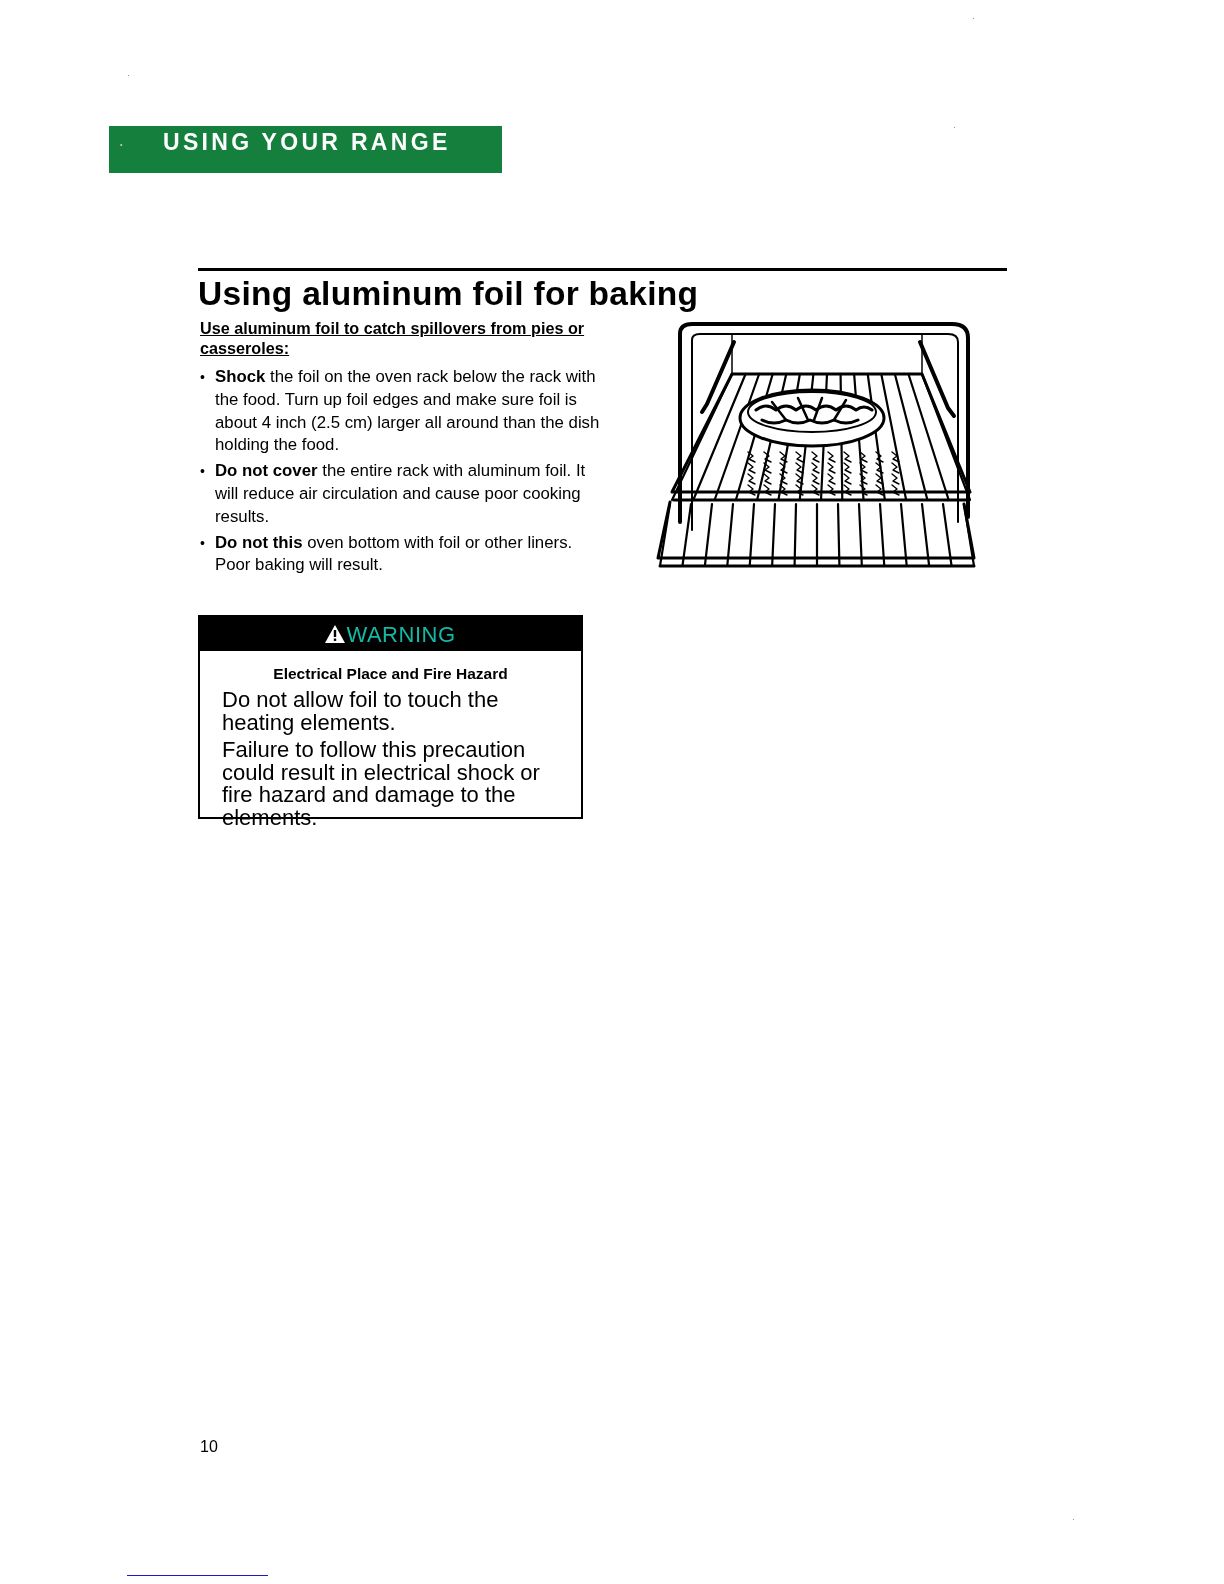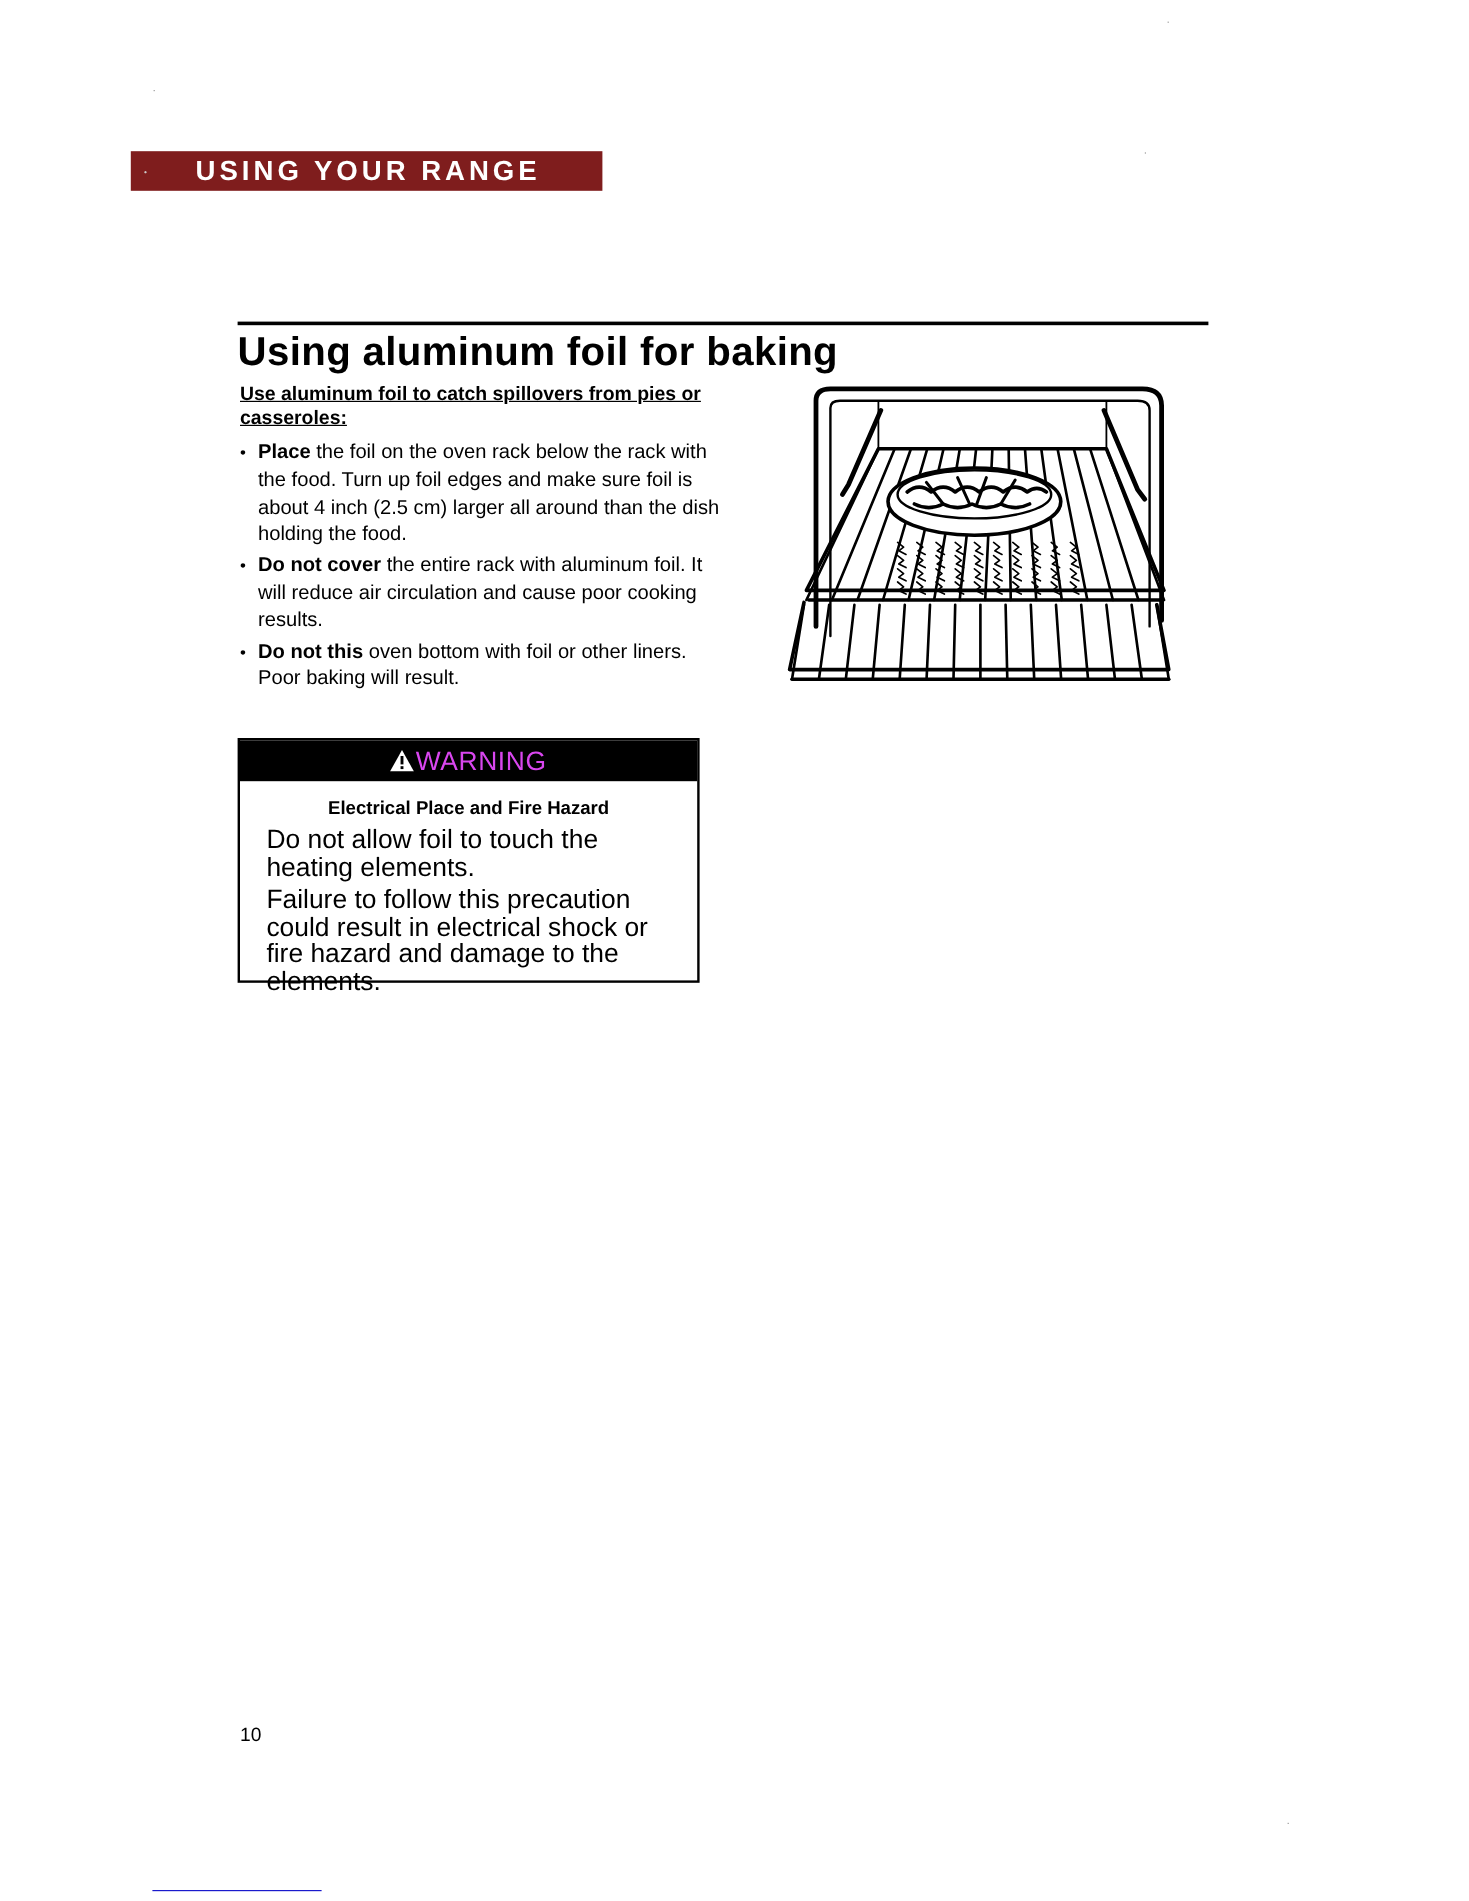--- a/index.html
+++ b/index.html
@@ -1,40 +1,40 @@
 <!DOCTYPE html>
 <html><head>
 <meta charset="utf-8">
 <style>
   html, body { margin: 0; padding: 0; background: #ffffff; }
   body { width: 1224px; height: 1584px; position: relative; overflow: hidden;
          font-family: "Liberation Sans", sans-serif; color: #000; }
 
-  .section-banner { position: absolute; left: 109px; top: 126px; width: 393px; height: 33px;
-                    background: #7f1d1d; color: #fff; }
+  .section-banner { position: absolute; left: 109px; top: 126px; width: 393px; height: 47px;
+                    background: #15803d; color: #fff; }
   .section-banner .dot { position: absolute; left: 11px; top: 15px; font-size: 7px; color: #ccc; }
   .section-banner .label { position: absolute; left: 54px; top: 3px; font-weight: bold;
                            font-size: 23px; letter-spacing: 3.3px; line-height: 27px; }
 
   .rule { position: absolute; left: 198px; top: 268px; width: 809px; height: 3px; background: #000; }
 
   .title { position: absolute; left: 198px; top: 273px; margin: 0; font-weight: bold;
            font-size: 33.5px; line-height: 42px; letter-spacing: 0.3px; white-space: nowrap; }
 
   .intro { position: absolute; left: 200px; top: 318px; width: 400px; margin: 0; font-weight: bold;
            font-size: 16.2px; line-height: 20px; text-decoration: underline; }
 
   .bullets { position: absolute; left: 200px; top: 366px; width: 400px; margin: 0; padding: 0; list-style: none; }
   .bullets li { position: relative; padding-left: 15px; font-size: 16.8px; line-height: 22.8px; margin-bottom: 3px; }
   .bullets li .b-dot { position: absolute; left: 0; top: 0; font-size: 14px; }
   .bullets li b { font-weight: bold; }
 
   .warning-box { position: absolute; left: 198px; top: 615px; width: 385px; height: 204px;
                  border: 2px solid #000; box-sizing: border-box; }
-  .warning-head { position: absolute; left: 0; top: 0; width: 100%; height: 34px; background: #000; color: #d946ef;
+  .warning-head { position: absolute; left: 0; top: 0; width: 100%; height: 34px; background: #000; color: #14b8a6;
                   text-align: center; font-size: 22px; line-height: 36px; letter-spacing: 0.5px; }
   .warning-head .warn-icon { display: inline-block; width: 20px; height: 18px; vertical-align: -1px; margin-right: 1px; }
   .warning-sub { position: absolute; left: 0; top: 47px; width: 100%; text-align: center; font-weight: bold;
                  font-size: 15.5px; line-height: 20px; }
   .warning-p { position: absolute; left: 24px; width: 345px; margin: 0; font-size: 22px; line-height: 22.5px; }
   .warning-p.p1 { top: 689px; }
   .warning-p.p2 { top: 739px; }
 
   .illus { position: absolute; left: 652px; top: 312px; width: 328px; height: 262px; }
 
@@ -51,21 +51,21 @@
 </div>
 
 <div class="rule"></div>
 <h1 class="title">Using aluminum foil for baking</h1>
 
 <p class="intro">Use aluminum foil to catch spillovers from pies or casseroles:</p>
 
 <ul class="bullets">
   <li>
     <span class="b-dot">•</span>
-    <b>Place</b><span> the foil on the oven rack below the rack with the food. Turn up foil edges and make sure foil is about 4 inch (2.5 cm) larger all around than the dish holding the food.</span>
+    <b>Shock</b><span> the foil on the oven rack below the rack with the food. Turn up foil edges and make sure foil is about 4 inch (2.5 cm) larger all around than the dish holding the food.</span>
   </li>
   <li>
     <span class="b-dot">•</span>
     <b>Do not cover</b><span> the entire rack with aluminum foil. It will reduce air circulation and cause poor cooking results.</span>
   </li>
   <li>
     <span class="b-dot">•</span>
     <b>Do not this</b><span> oven bottom with foil or other liners. Poor baking will result.</span>
   </li>
 </ul>

